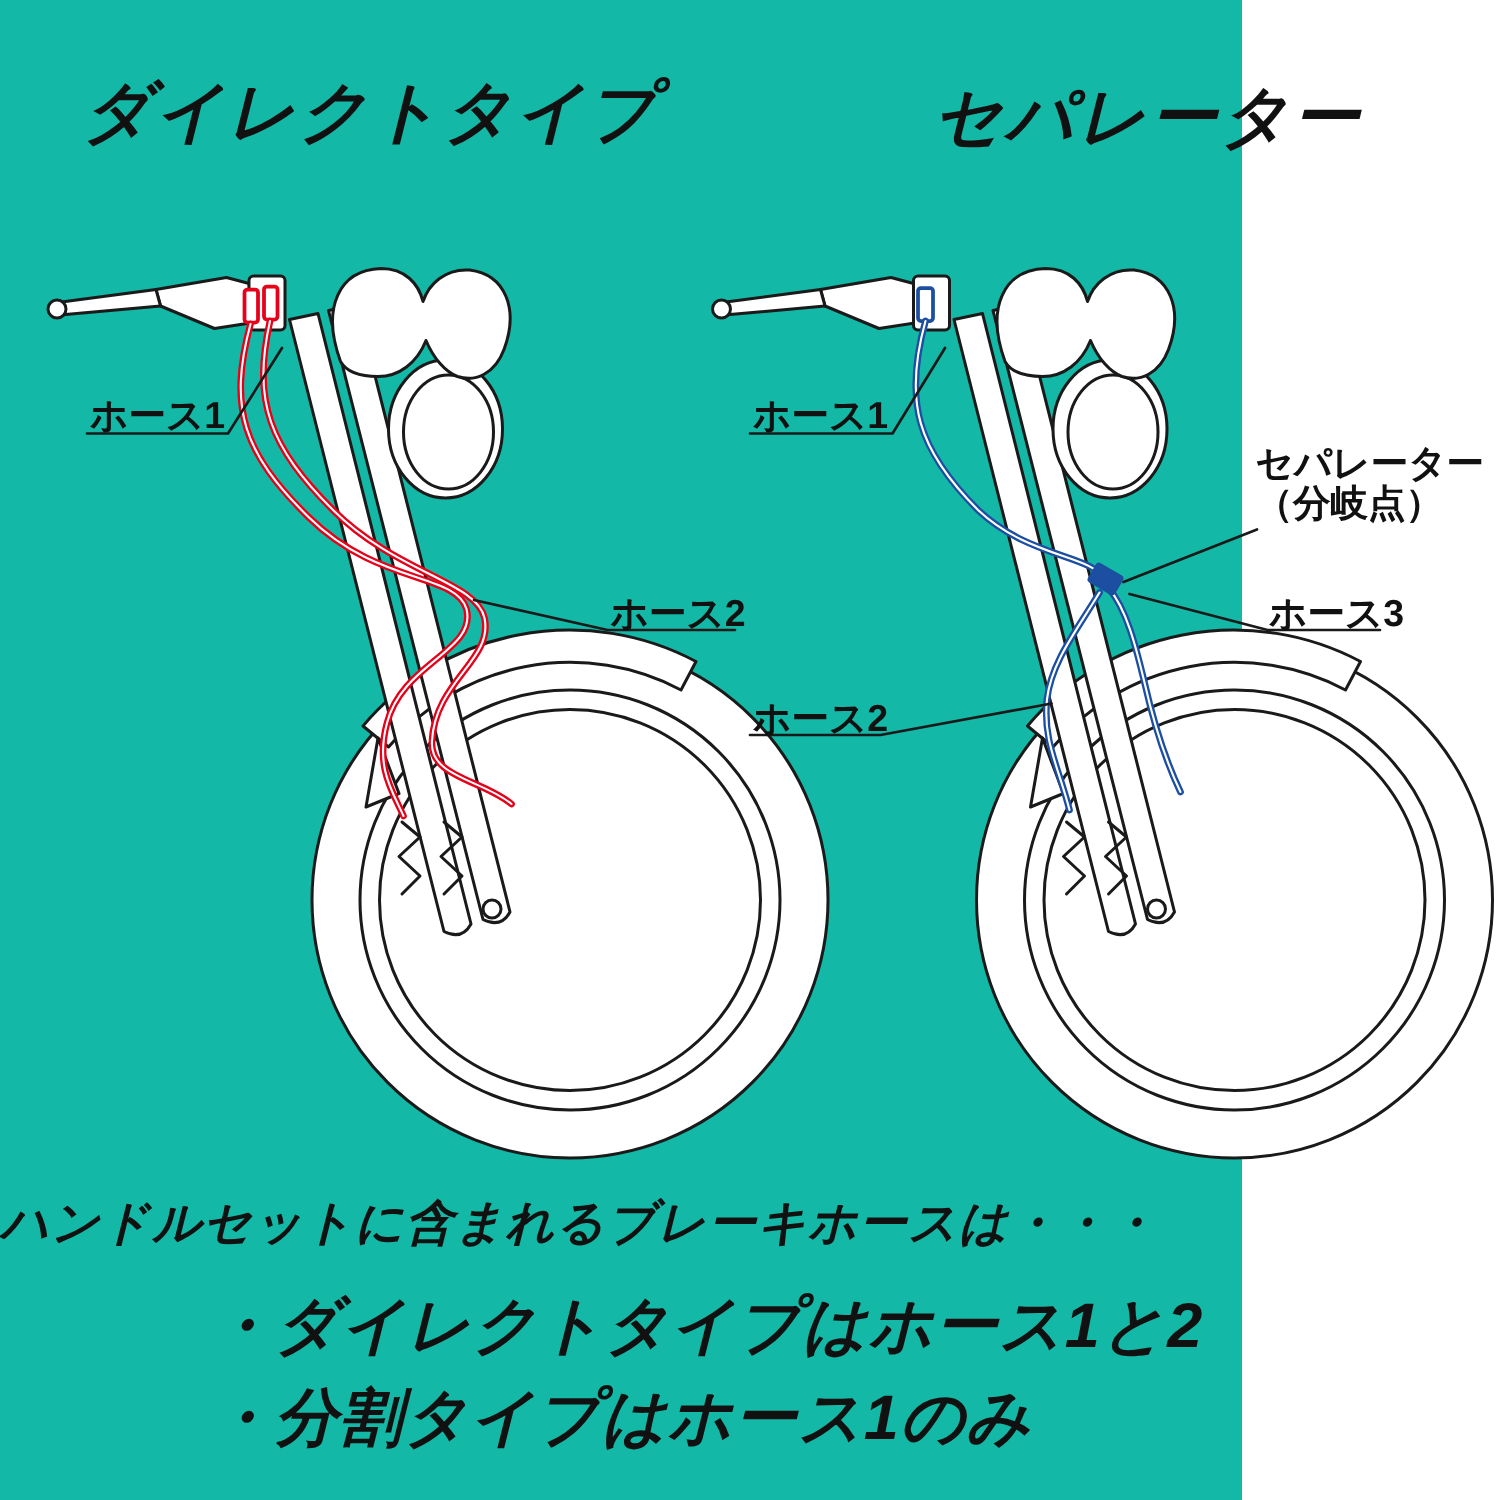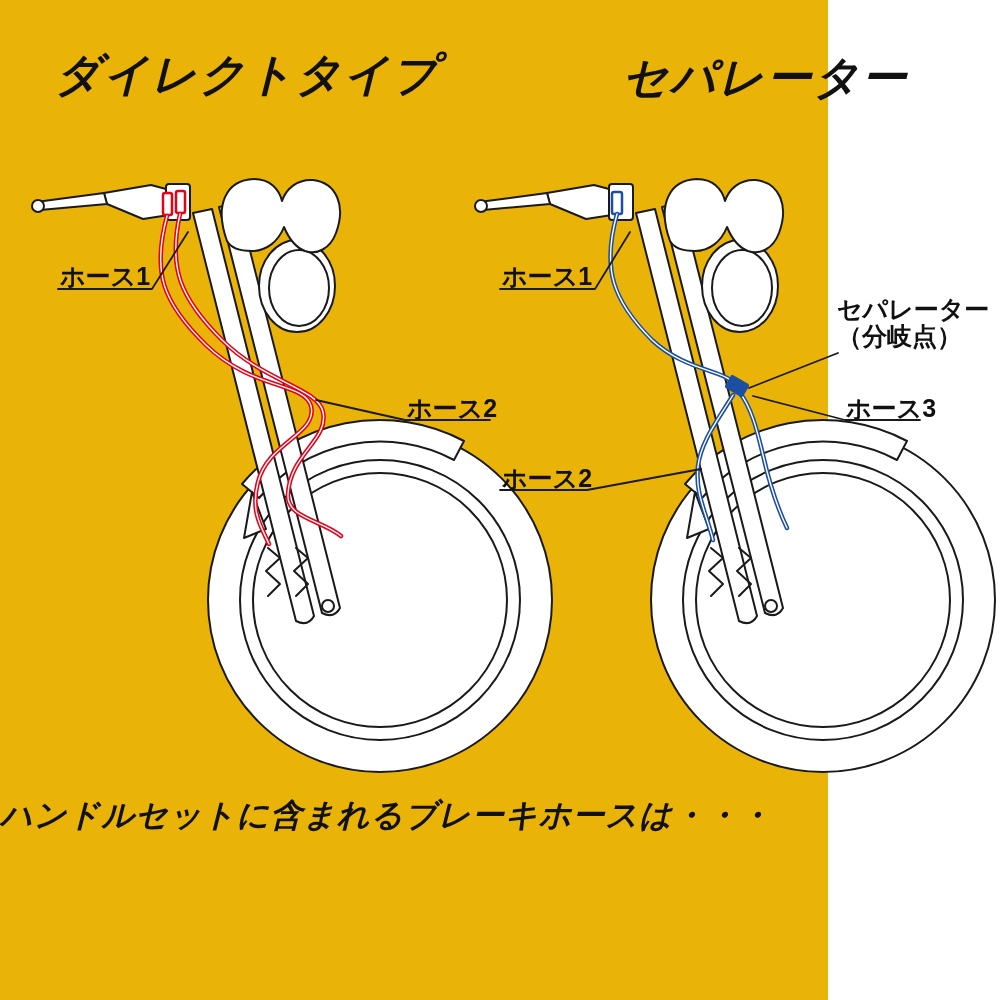--- a/index.html
+++ b/index.html
@@ -4,21 +4,21 @@
 <style>
   :root{
     --line:#1a1a1a;
     --direct-hose:#e60019;
     --split-hose:#1c4ea1;
     --text:#111111;
   }
   *{margin:0;padding:0;box-sizing:border-box}
   html,body{width:1000px;height:1000px;background:#fff;overflow:hidden;
     font-family:"Liberation Sans","DejaVu Sans",sans-serif;color:var(--text)}
-  .canvas{position:relative;width:828px;height:1000px;background:#eab308}
+  .canvas{position:relative;width:828px;height:1000px;background:#14b8a6}
   .heading{position:absolute;font-weight:bold;font-style:italic;font-size:45px;
     letter-spacing:2px;white-space:nowrap;color:var(--text)}
   .heading-direct{left:55px;top:45px}
   .heading-split{left:622px;top:48px}
   svg.diagram{position:absolute;left:0;top:0}
   .outline{fill:#ffffff;stroke:var(--line);stroke-width:2;stroke-linejoin:round;stroke-linecap:round}
   .hose-red{stroke:var(--direct-hose);fill:none;stroke-width:4.5;stroke-linecap:round}
   .hose-blue{stroke:var(--split-hose);fill:none;stroke-width:4.5;stroke-linecap:round}
   .hose-core{stroke:#ffffff;fill:none;stroke-width:1.4;stroke-linecap:round}
   .fit-red{fill:#ffffff;stroke:var(--direct-hose);stroke-width:2.5}
@@ -117,14 +117,18 @@
   <div class="label label-direct-hose2">ホース2</div>
   <div class="label label-split-hose1">ホース1</div>
   <div class="label label-split-separator">
     <span>セパレーター</span>
     <span>（分岐点）</span>
   </div>
   <div class="label label-split-hose3">ホース3</div>
   <div class="label label-split-hose2">ホース2</div>
 
   <div class="footer-intro">ハンドルセットに含まれるブレーキホースは・・・</div>
+  <div class="bullets">
+    <div>・ダイレクトタイプはホース1と2</div>
+    <div>・分割タイプはホース1のみ</div>
+  </div>
 
 </div>
 
 </body></html>

